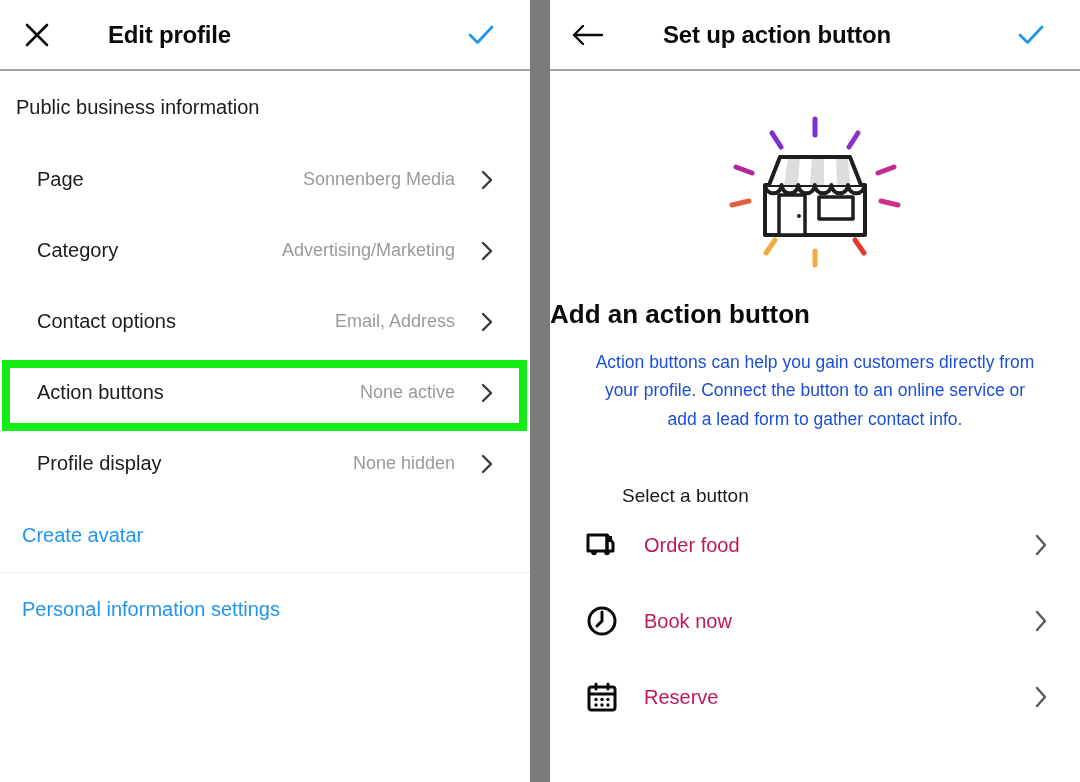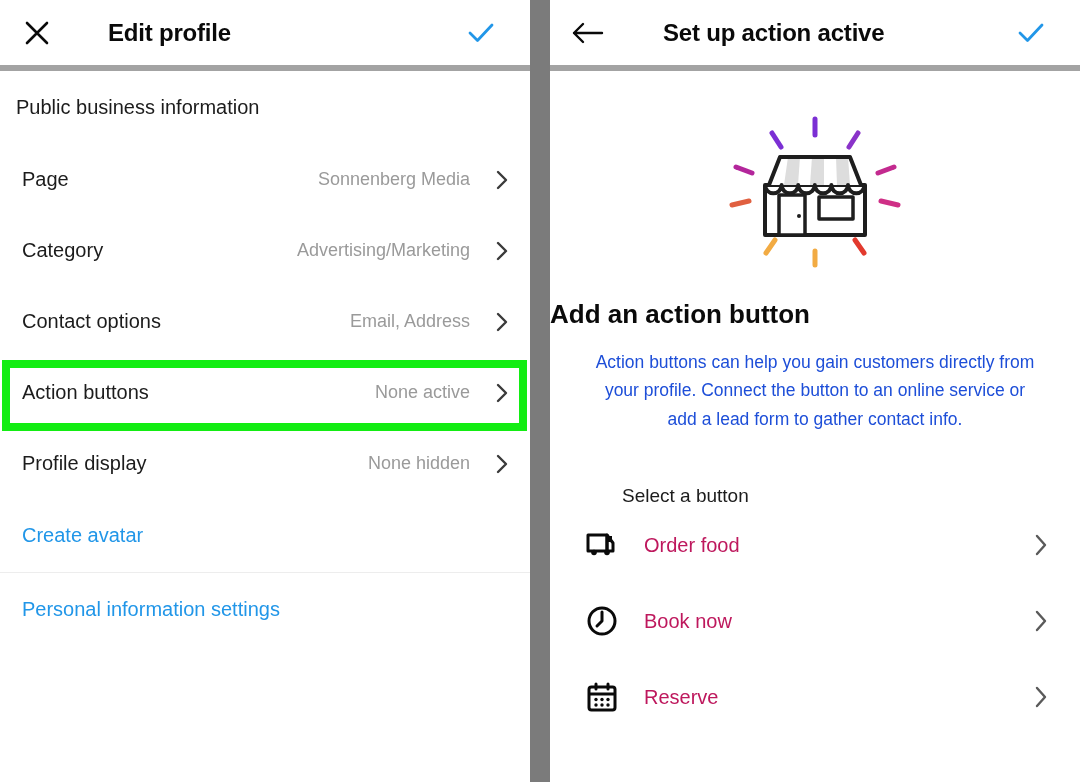--- a/index.html
+++ b/index.html
@@ -28,21 +28,21 @@
     width:530px; height:782px;
     background:#ffffff;
     flex:0 0 530px;
   }
 
   .header {
     position:relative;
     height:71px;
     display:flex;
     align-items:center;
-    border-bottom:6px solid #a3a3a3;
+    border-bottom:2px solid #a3a3a3;
   }
   .hdr-icon-left {
     position:absolute;
     left:20px; top:50%;
     transform:translateY(-50%);
     width:34px; height:34px;
     display:flex; align-items:center; justify-content:center;
     cursor:pointer;
   }
   .hdr-icon-right {
@@ -70,21 +70,21 @@
   .section-label {
     padding:0 16px;
     height:73px;
     display:flex; align-items:center;
     font-size:20px;
     color:#1c1c1c;
   }
   .row {
     position:relative;
     height:71px;
-    padding:0 22px;
+    padding:0 37px;
     display:flex;
     align-items:center;
     justify-content:space-between;
     cursor:pointer;
   }
   .row-label {
     font-size:20px;
     color:#1c1c1c;
     white-space:nowrap;
   }
@@ -277,21 +277,21 @@
   <div class="divider-vert"></div>
 
   <div class="panel-right">
 
     <div class="header">
       <div class="hdr-icon-left">
         <svg width="34" height="26" viewBox="0 0 34 26" aria-hidden="true">
           <path d="M32 13 H4 M13 4 L4 13 L13 22" fill="none" stroke="#0a0a0a" stroke-width="2.4" stroke-linecap="round" stroke-linejoin="round"></path>
         </svg>
       </div>
-      <div class="hdr-title">Set up action active</div>
+      <div class="hdr-title">Set up action button</div>
       <div class="hdr-icon-right">
         <svg width="32" height="32" viewBox="0 0 32 32" aria-hidden="true">
           <path d="M5 16 L12.5 23.5 L27 8" fill="none" stroke="#2196e8" stroke-width="2.8" stroke-linecap="round" stroke-linejoin="round"></path>
         </svg>
       </div>
     </div>
 
     <div class="illus-wrap">
       <div>
         <svg width="190" height="160" viewBox="0 0 190 160" aria-hidden="true">

